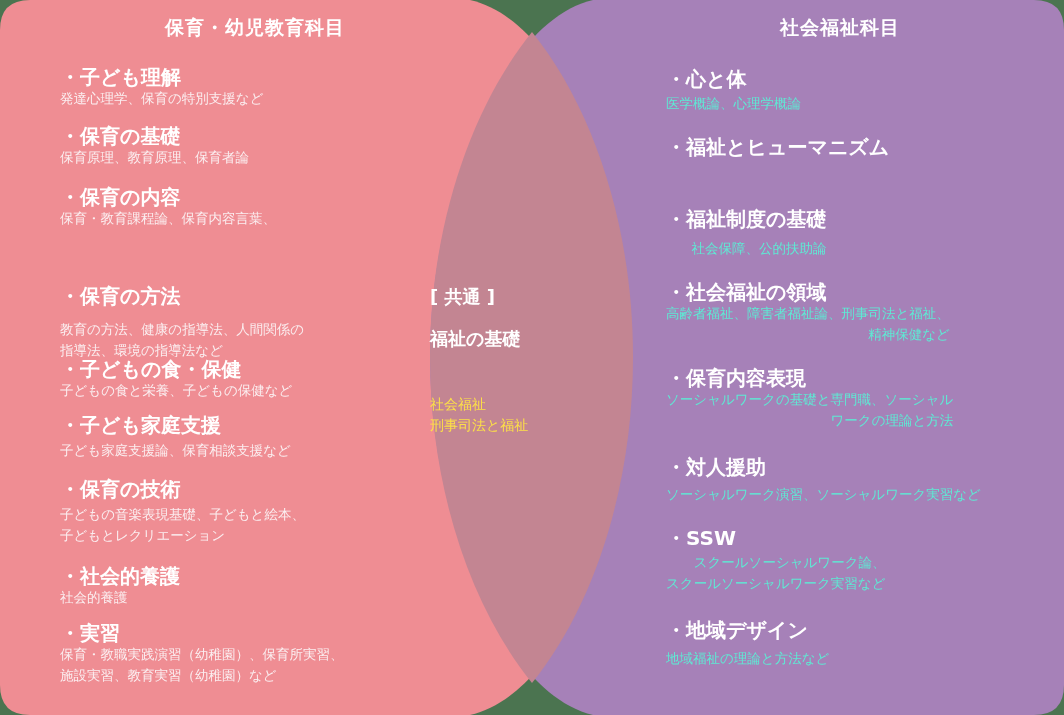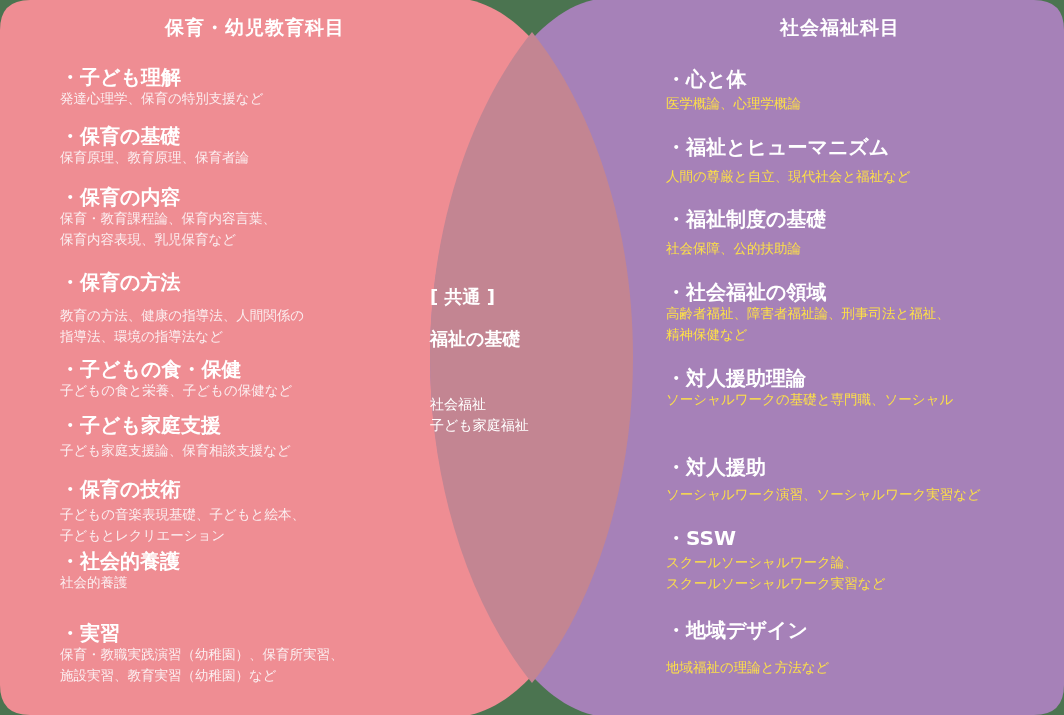--- a/index.html
+++ b/index.html
@@ -4,24 +4,24 @@
 <style>
   html, body { margin:0; padding:0; }
   body { width:1064px; height:715px; overflow:hidden; background:#4b7450; position:relative;
          font-family:"DejaVu Sans","Liberation Sans",sans-serif; color:#ffffff; }
   #venn { position:absolute; left:0; top:0; width:1064px; height:715px; }
   .title { position:absolute; top:15px; font-size:19px; font-weight:bold; letter-spacing:1px; text-align:center; }
   .col { position:absolute; }
   .item { position:absolute; left:0; white-space:nowrap; }
   .item-title { font-size:20px; font-weight:bold; line-height:22px; }
   .item-desc { font-size:13.5px; line-height:21px; color:#fbeef0; }
-  .right .item-desc { color:#fde047; }
+  .right .item-desc { color:#5eead4;text-align:right; }
   .center { position:absolute; left:430px; width:203px; text-align:left; }
   .c-head { font-size:18px; font-weight:bold; }
-  .c-desc { font-size:14px; line-height:21px; color:#ffffff; }
+  .c-desc { font-size:14px; line-height:21px; color:#fde047; }
 </style>
 </head>
 <body>
 
 <svg id="venn" viewBox="0 0 1064 715" xmlns="http://www.w3.org/2000/svg">
 
   <path fill="#ef8d93" d="M 30 0 L 470 0 C 560 20, 633 190, 633 357 C 633 525, 560 695, 470 715 L 30 715 Q 0 715 0 685 L 0 30 Q 0 0 30 0 Z"></path>
 
   <path fill="#a681b8" d="M 593 0 L 1034 0 Q 1064 0 1064 30 L 1064 685 Q 1064 715 1034 715 L 593 715 C 505 695, 430 525, 430 357 C 430 190, 505 20, 593 0 Z"></path>
 
@@ -35,88 +35,87 @@
     <div class="item-title">・子ども理解</div>
     <div class="item-desc">発達心理学、保育の特別支援など</div>
   </div>
   <div class="item" style="top:125px;">
     <div class="item-title">・保育の基礎</div>
     <div class="item-desc">保育原理、教育原理、保育者論</div>
   </div>
   <div class="item" style="top:186px;">
     <div class="item-title">・保育の内容</div>
     <div class="item-desc">保育・教育課程論、保育内容言葉、</div>
-    <div class="item-desc">保育内容表現、乳児保育など</div>
   </div>
-  <div class="item" style="top:271px;">
+  <div class="item" style="top:285px;">
     <div class="item-title">・保育の方法</div>
     <div class="item-desc" style="margin-top:12px;">教育の方法、健康の指導法、人間関係の</div>
     <div class="item-desc">指導法、環境の指導法など</div>
   </div>
   <div class="item" style="top:358px;">
     <div class="item-title">・子どもの食・保健</div>
     <div class="item-desc">子どもの食と栄養、子どもの保健など</div>
   </div>
   <div class="item" style="top:414px;">
     <div class="item-title">・子ども家庭支援</div>
     <div class="item-desc" style="margin-top:4px;">子ども家庭支援論、保育相談支援など</div>
   </div>
   <div class="item" style="top:478px;">
     <div class="item-title">・保育の技術</div>
     <div class="item-desc" style="margin-top:4px;">子どもの音楽表現基礎、子どもと絵本、</div>
     <div class="item-desc">子どもとレクリエーション</div>
   </div>
-  <div class="item" style="top:550px;">
+  <div class="item" style="top:565px;">
     <div class="item-title">・社会的養護</div>
     <div class="item-desc">社会的養護</div>
   </div>
   <div class="item" style="top:622px;">
     <div class="item-title">・実習</div>
     <div class="item-desc">保育・教職実践演習（幼稚園）、保育所実習、</div>
     <div class="item-desc">施設実習、教育実習（幼稚園）など</div>
   </div>
 </div>
 
 <div class="center" style="top:284px;">
   <div class="c-head" style="line-height:26px;">[ 共通 ]</div>
   <div class="c-head" style="margin-top:16px; line-height:26px;">福祉の基礎</div>
   <div class="c-desc" style="margin-top:42px;">社会福祉</div>
-  <div class="c-desc">子ども家庭福祉</div>
+  <div class="c-desc">刑事司法と福祉</div>
 </div>
 
 <div class="title" style="left:665px; width:350px;">社会福祉科目</div>
 
 <div class="col right" style="left:666px; top:0;">
   <div class="item" style="top:68px;">
     <div class="item-title">・心と体</div>
     <div class="item-desc" style="margin-top:3px;">医学概論、心理学概論</div>
   </div>
   <div class="item" style="top:136px;">
     <div class="item-title">・福祉とヒューマニズム</div>
-    <div class="item-desc" style="margin-top:8px;">人間の尊厳と自立、現代社会と福祉など</div>
   </div>
   <div class="item" style="top:208px;">
     <div class="item-title">・福祉制度の基礎</div>
     <div class="item-desc" style="margin-top:8px;">社会保障、公的扶助論</div>
   </div>
   <div class="item" style="top:281px;">
     <div class="item-title">・社会福祉の領域</div>
     <div class="item-desc">高齢者福祉、障害者福祉論、刑事司法と福祉、</div>
     <div class="item-desc">精神保健など</div>
   </div>
   <div class="item" style="top:367px;">
-    <div class="item-title">・対人援助理論</div>
+    <div class="item-title">・保育内容表現</div>
     <div class="item-desc">ソーシャルワークの基礎と専門職、ソーシャル</div>
+    <div class="item-desc">ワークの理論と方法</div>
   </div>
   <div class="item" style="top:456px;">
     <div class="item-title">・対人援助</div>
     <div class="item-desc" style="margin-top:6px;">ソーシャルワーク演習、ソーシャルワーク実習など</div>
   </div>
   <div class="item" style="top:527px;">
     <div class="item-title">・SSW</div>
     <div class="item-desc" style="margin-top:3px;">スクールソーシャルワーク論、</div>
     <div class="item-desc">スクールソーシャルワーク実習など</div>
   </div>
   <div class="item" style="top:619px;">
     <div class="item-title">・地域デザイン</div>
-    <div class="item-desc" style="margin-top:16px;">地域福祉の理論と方法など</div>
+    <div class="item-desc" style="margin-top:7px;">地域福祉の理論と方法など</div>
   </div>
 </div>
 
 </body></html>

